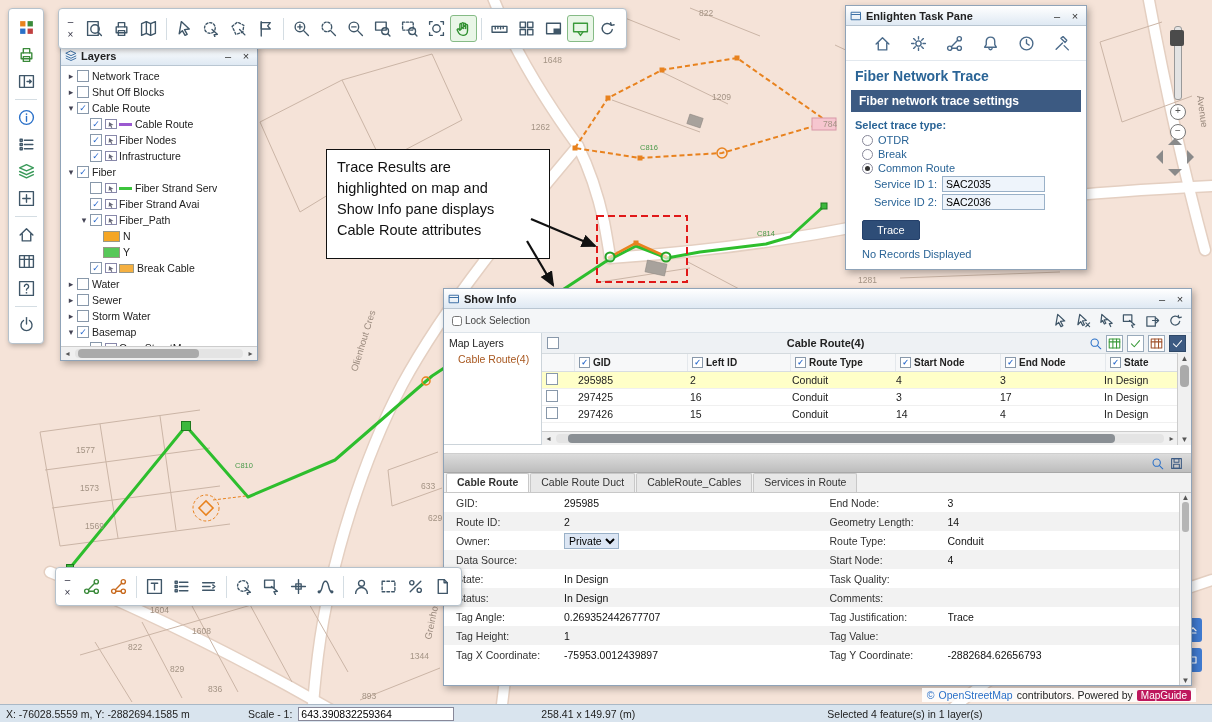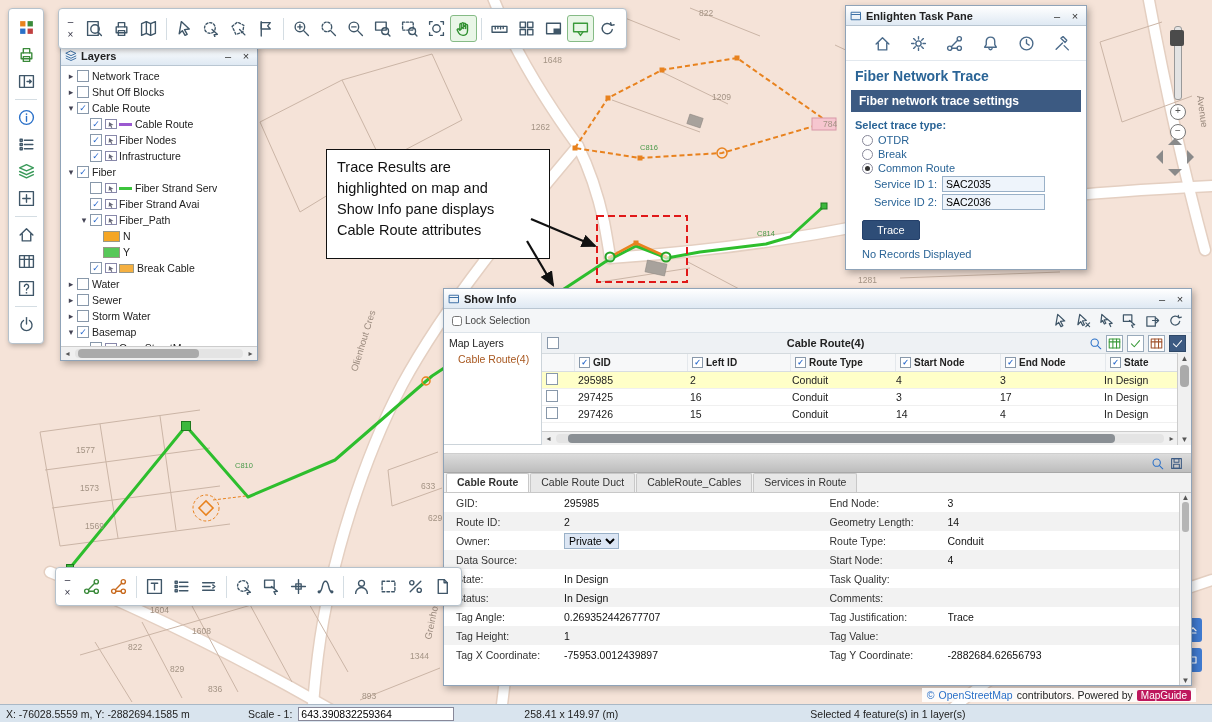--- a/index.html
+++ b/index.html
@@ -1281,17 +1281,17 @@
   <div id="attribution">
     <span style="color:#2a70c8;">©</span>
     <span class="osm">OpenStreetMap</span>
     <span>contributors. Powered by</span>
     <span class="badge">MapGuide</span>
   </div>
   <div id="status-bar">
     <span class="seg" style="width:222px;">X: -76028.5559 m, Y: -2882694.1585 m</span>
     <span class="seg" style="margin-left:8px;">Scale - 1:</span>
     <input id="sb-scale-input" value="643.390832259364" style="">
-    <span class="seg" style="margin-left:64px;">258.41 x 149.97 (m)</span>
+    <span class="seg" style="margin-left:81px;">258.41 x 149.97 (m)</span>
     <span class="seg" style="margin-left:180px;">Selected 4 feature(s) in 1 layer(s)</span>
   </div>
 
 </div>
 
 </body></html>

